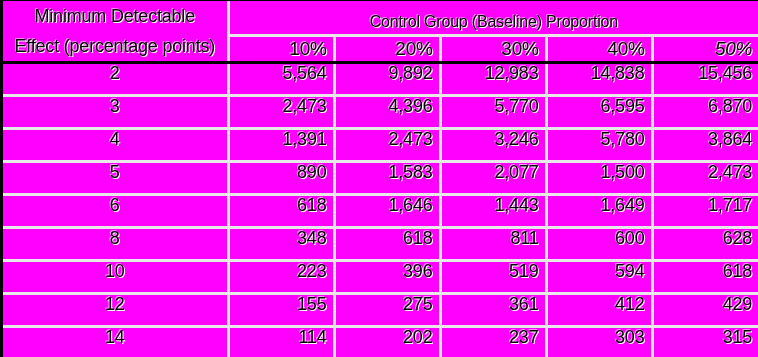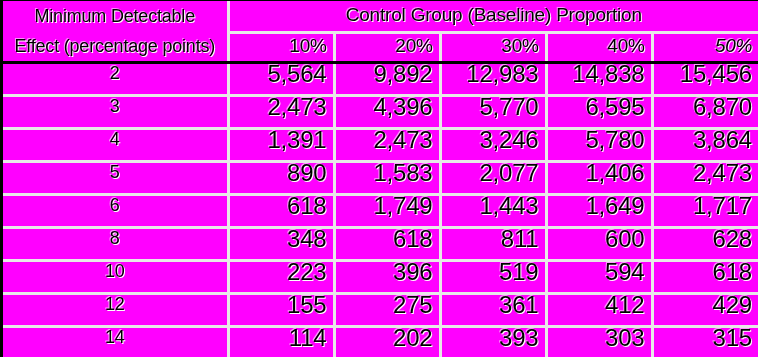--- a/index.html
+++ b/index.html
@@ -69,23 +69,23 @@
   }
   .hdr-group {
     text-align: center;
     vertical-align: top;
     height: 30px;
     border-bottom: 3px solid #ffffff;
     border-right: none;
   }
   .hdr-group-text {
     display: block;
-    font-size: 19px;
+    font-size: 16px;
     line-height: 25px;
-    padding-top: 1px;
+    padding-top: 8px;
     color: #000000;
     letter-spacing: -0.2px;
     text-shadow: 1px 1px 0 #ffffff, -1px -1px 0 rgba(255,255,255,0.55);
     white-space: nowrap;
   }
   .hdr-pct {
     text-align: right;
     vertical-align: top;
     border-bottom: 3px solid #000000 !important;
     border-right: 3px solid #ffffff;
@@ -119,21 +119,21 @@
     white-space: nowrap;
   }
   .data-cell {
     text-align: right;
     vertical-align: top;
     border-right: 3px solid #ffffff;
   }
   .data-cell:last-child { border-right: none; }
   .data-cell-text {
     display: block;
-    font-size: 24px;
+    font-size: 18px;
     line-height: 19px;
     padding: 0 6px 0 0;
     color: #000000;
     letter-spacing: -0.2px;
     text-shadow: 1px 1px 0 #ffffff, -1px -1px 0 rgba(255,255,255,0.6);
     white-space: nowrap;
   }
   tbody tr { height: 33px; }
 </style>
 </head>
@@ -245,35 +245,35 @@
         <td class="data-cell">
             <span class="data-cell-text">890</span>
           </td>
         <td class="data-cell">
             <span class="data-cell-text">1,583</span>
           </td>
         <td class="data-cell">
             <span class="data-cell-text">2,077</span>
           </td>
         <td class="data-cell">
-            <span class="data-cell-text">1,406</span>
+            <span class="data-cell-text">1,500</span>
           </td>
         <td class="data-cell">
             <span class="data-cell-text">2,473</span>
           </td>
       </tr>
       <tr>
         <td class="row-label">
             <span class="row-label-text">6</span>
           </td>
         <td class="data-cell">
             <span class="data-cell-text">618</span>
           </td>
         <td class="data-cell">
-            <span class="data-cell-text">1,749</span>
+            <span class="data-cell-text">1,646</span>
           </td>
         <td class="data-cell">
             <span class="data-cell-text">1,443</span>
           </td>
         <td class="data-cell">
             <span class="data-cell-text">1,649</span>
           </td>
         <td class="data-cell">
             <span class="data-cell-text">1,717</span>
           </td>
@@ -342,21 +342,21 @@
         <td class="row-label">
             <span class="row-label-text">14</span>
           </td>
         <td class="data-cell">
             <span class="data-cell-text">114</span>
           </td>
         <td class="data-cell">
             <span class="data-cell-text">202</span>
           </td>
         <td class="data-cell">
-            <span class="data-cell-text">393</span>
+            <span class="data-cell-text">237</span>
           </td>
         <td class="data-cell">
             <span class="data-cell-text">303</span>
           </td>
         <td class="data-cell">
             <span class="data-cell-text">315</span>
           </td>
       </tr>
     </tbody>
   </table>

